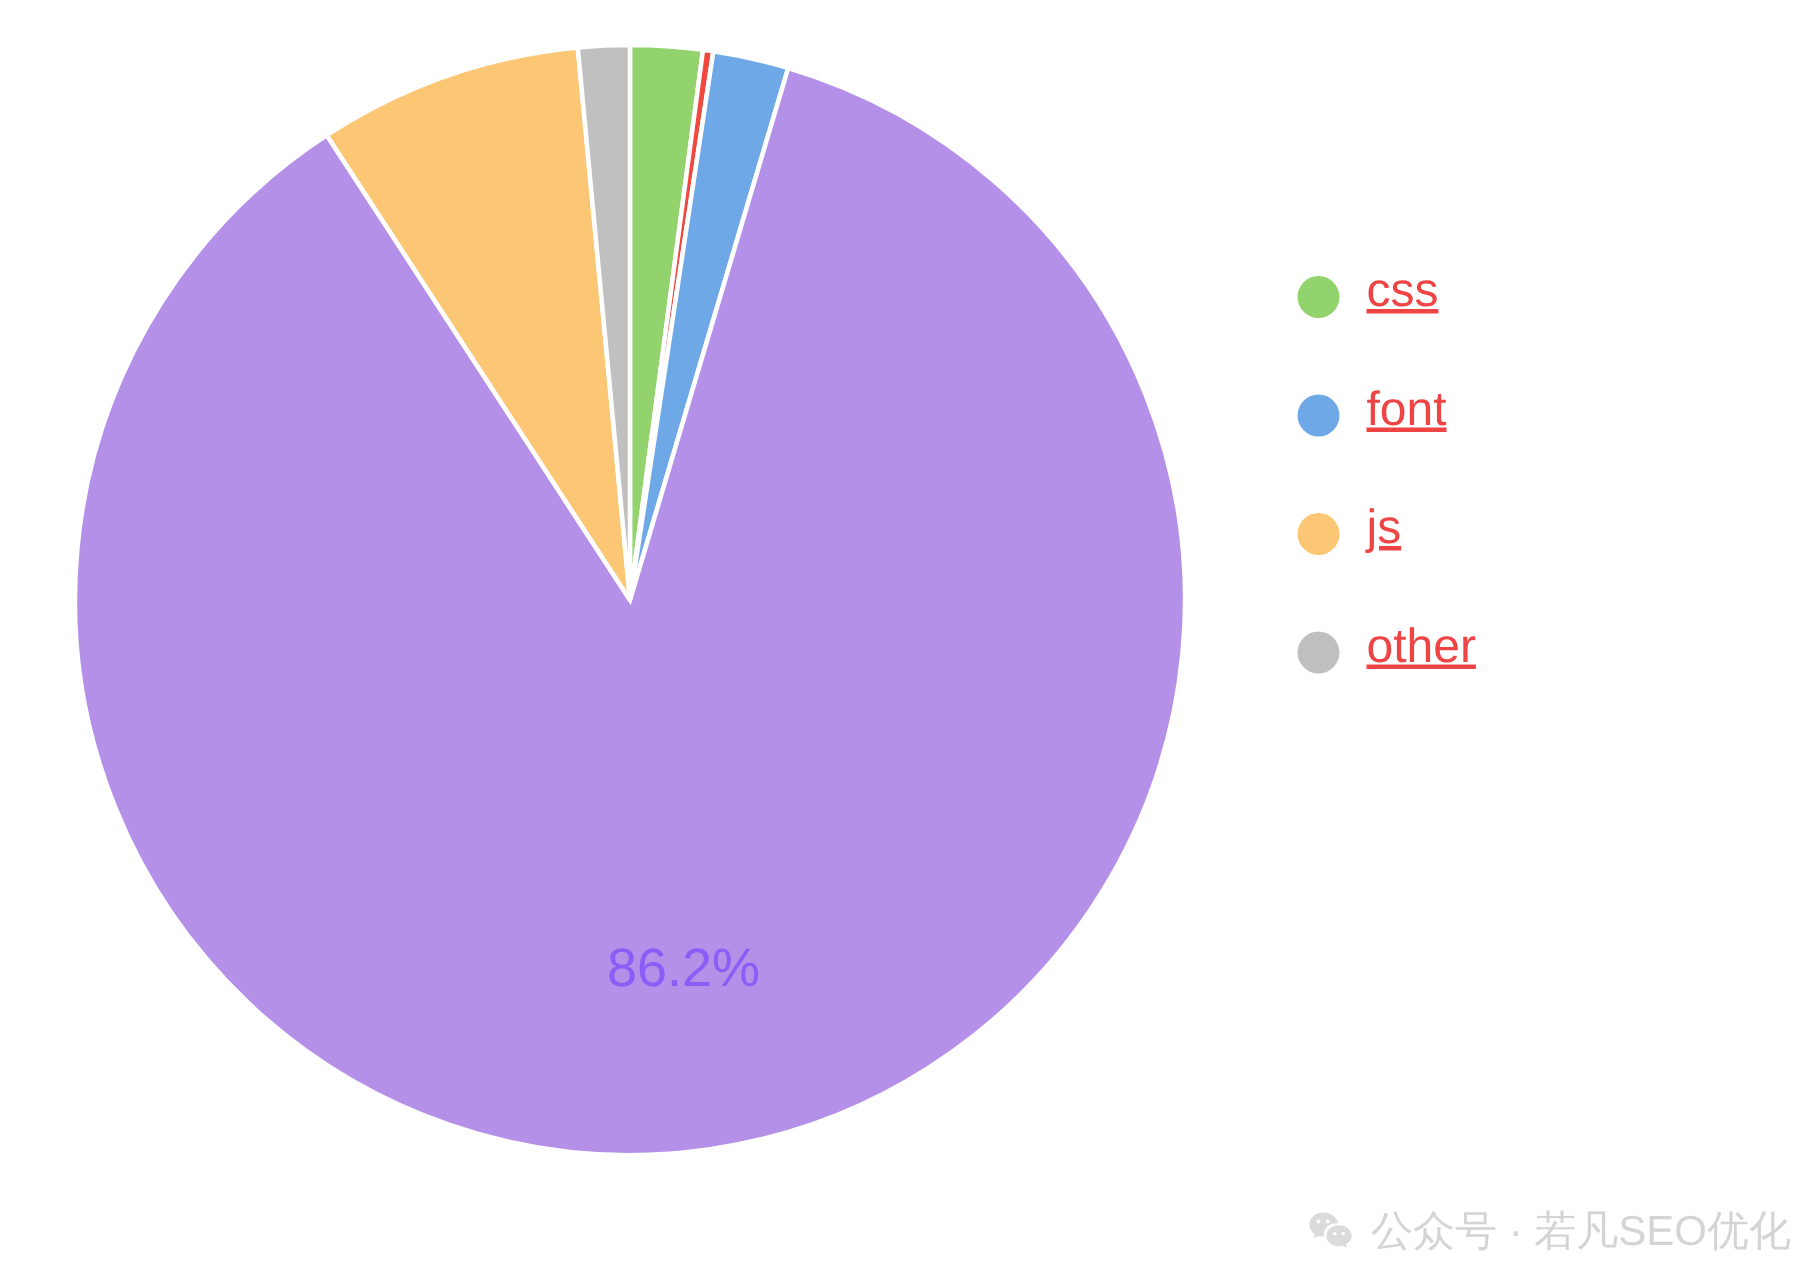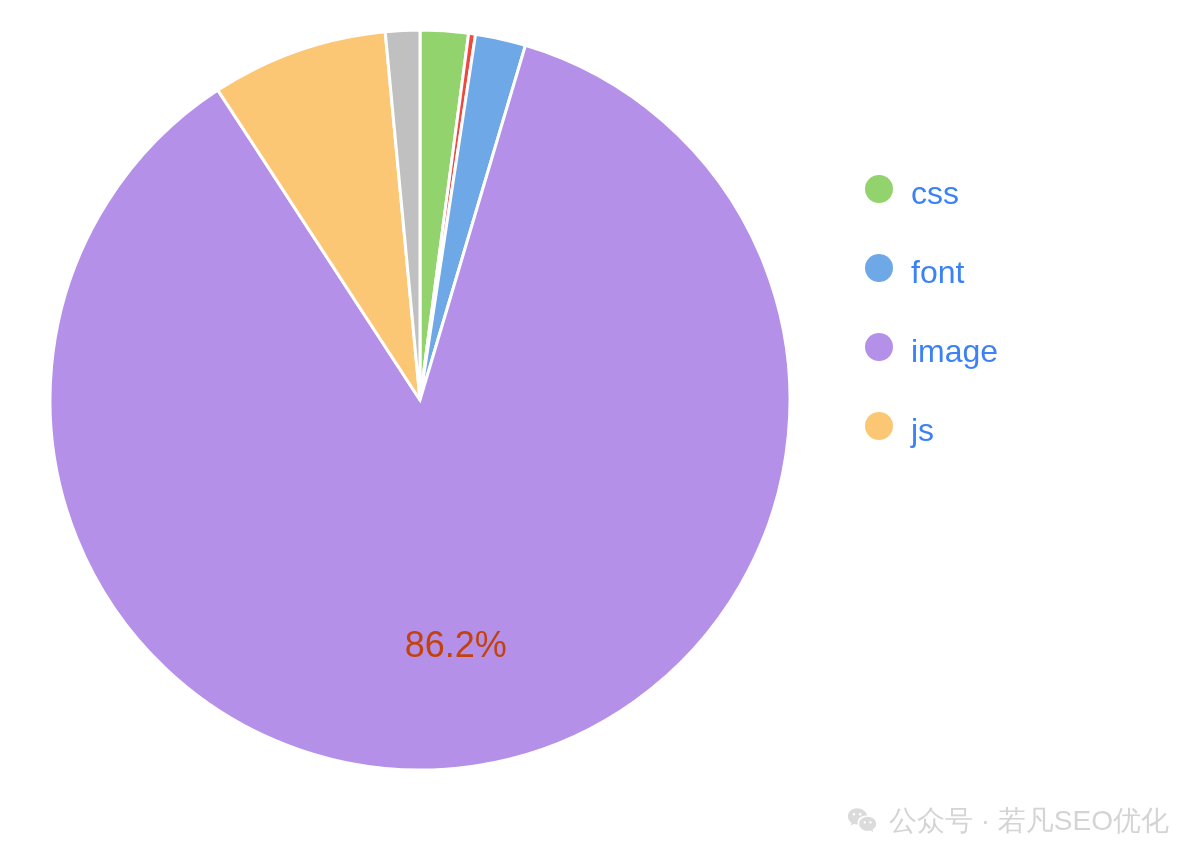--- a/index.html
+++ b/index.html
@@ -22,42 +22,43 @@
   .legend {
     position: absolute;
     left: 865px;
     top: 175px;
     display: flex;
     flex-direction: column;
     gap: 42px;
   }
   .legend-item {
     display: flex;
-    align-items: flex-start;
+    align-items: flex-end;
     gap: 18px;
     font-size: 32px;
-    color: #3b82f6;
+    color: #ef4444;
+    text-decoration: underline;
   }
   .swatch {
     width: 28px;
     height: 28px;
     border-radius: 50%;
     flex: 0 0 28px;
   }
   .slice-label {
     position: absolute;
-    color: #c2410c;
+    color: #8b5cf6;
     font-size: 36px;
     font-weight: 400;
     transform: translate(-50%, -50%);
     white-space: nowrap;
   }
   .watermark {
     position: absolute;
-    right: 31px;
+    right: 6px;
     bottom: 10px;
     display: flex;
     align-items: center;
     gap: 10px;
     color: #d0d0d0;
     font-size: 28px;
     opacity: 0.9;
   }
   .watermark svg { display: block; }
 </style>
@@ -80,26 +81,26 @@
   <div class="legend">
     <div class="legend-item">
       <span class="swatch" style="background:#92d36e"></span>
       <span>css</span>
     </div>
     <div class="legend-item">
       <span class="swatch" style="background:#6ea8e6"></span>
       <span>font</span>
     </div>
     <div class="legend-item">
-      <span class="swatch" style="background:#b490e8"></span>
-      <span>image</span>
+      <span class="swatch" style="background:#fcc774"></span>
+      <span>js</span>
     </div>
     <div class="legend-item">
-      <span class="swatch" style="background:#fcc774"></span>
-      <span>js</span>
+      <span class="swatch" style="background:#c0c0c0"></span>
+      <span>other</span>
     </div>
   </div>
 
   <div class="watermark">
     <svg width="34" height="34" viewBox="0 0 24 24">
       <path fill="#d8d8d8" d="M8.5 3C4.9 3 2 5.6 2 8.8c0 1.8 1 3.4 2.5 4.5l-.6 2 2.3-1.2c.7.2 1.5.3 2.3.3.2 0 .4 0 .6 0-.1-.4-.2-.9-.2-1.3 0-2.8 2.7-5 6-5 .3 0 .5 0 .8 0C14.9 5 12 3 8.5 3zM6.3 6.4c.5 0 .9.4.9.9s-.4.9-.9.9-.9-.4-.9-.9.4-.9.9-.9zm4.4 0c.5 0 .9.4.9.9s-.4.9-.9.9-.9-.4-.9-.9.4-.9.9-.9zM16 9c-3.3 0-6 2.2-6 5s2.7 5 6 5c.7 0 1.3-.1 1.9-.3l2 1-.5-1.7c1.6-.9 2.6-2.4 2.6-4 0-2.8-2.7-5-6-5zm-2 3.2c.4 0 .8.3.8.8s-.3.8-.8.8-.8-.3-.8-.8.3-.8.8-.8zm4 0c.4 0 .8.3.8.8s-.3.8-.8.8-.8-.3-.8-.8.3-.8.8-.8z"></path>
     </svg>
     <span>公众号 · 若凡SEO优化</span>
   </div>
 </div>

